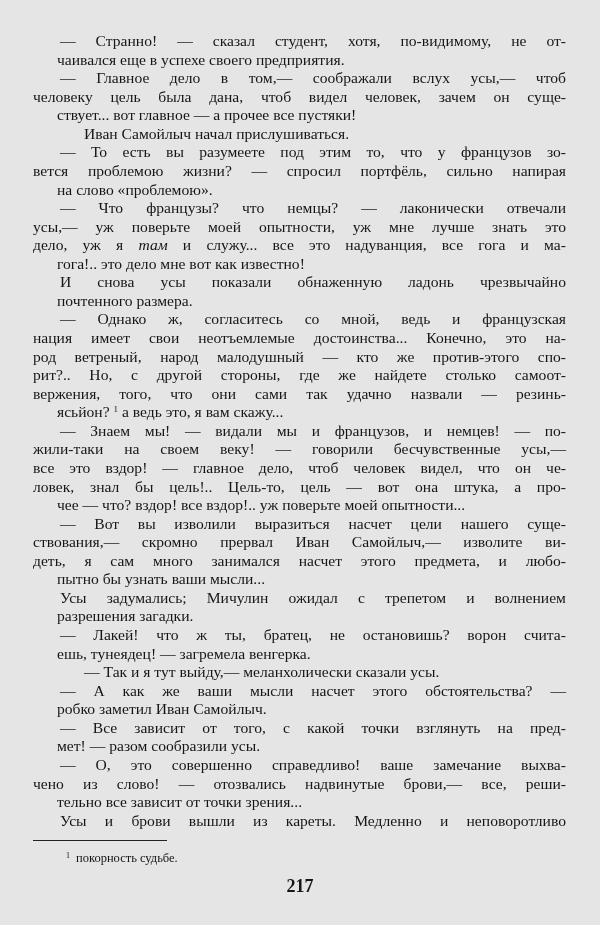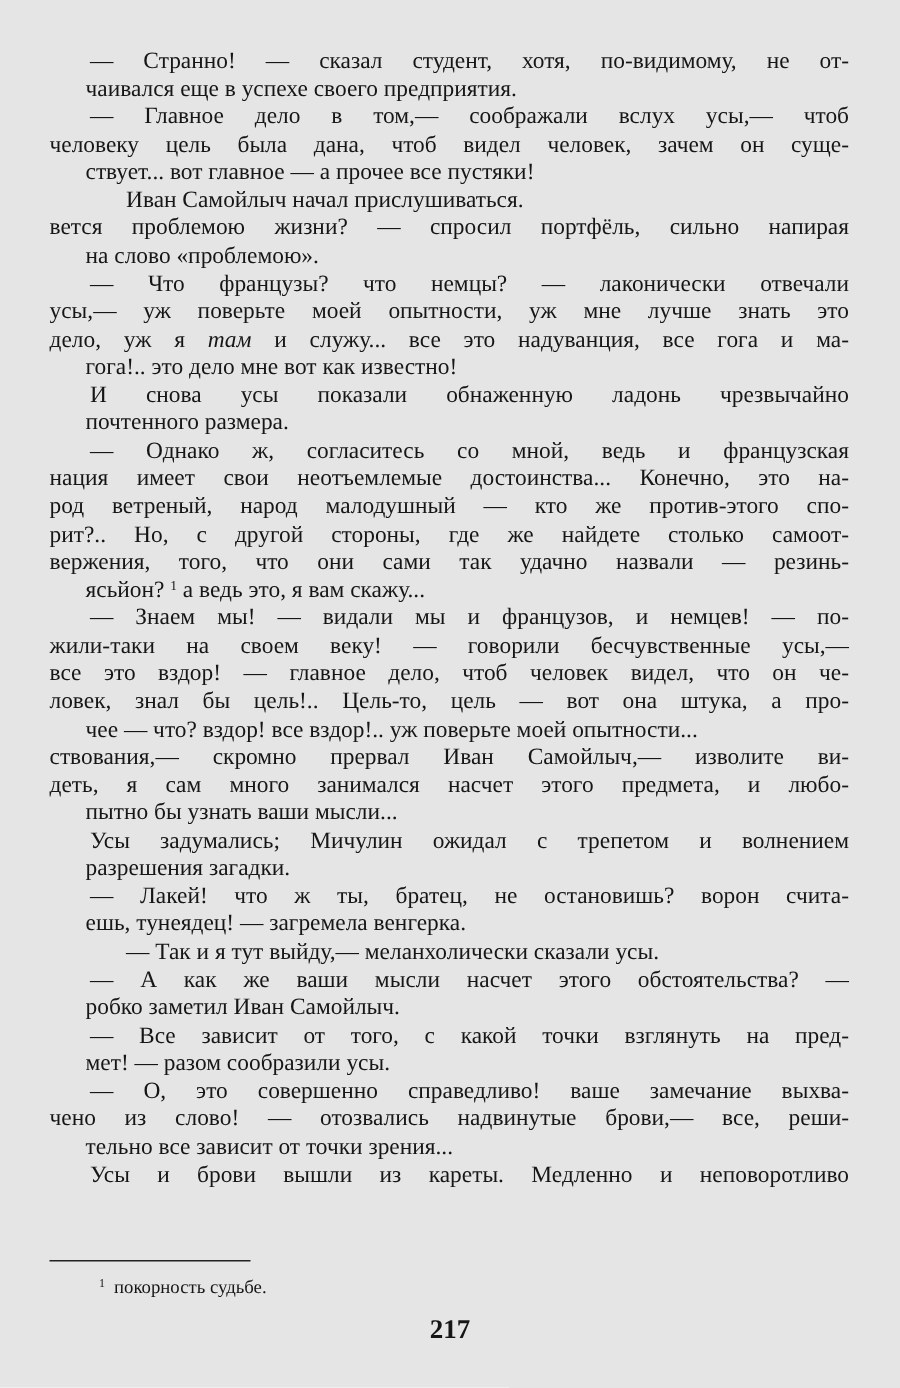--- a/index.html
+++ b/index.html
@@ -39,39 +39,41 @@
 <body>
 
 <div class="page">
   <div class="body-text" id="body-text">
       <div class="line indent">— Странно! — сказал студент, хотя, по-видимому, не от-</div>
       <div class="line last">чаивался еще в успехе своего предприятия.</div>
       <div class="line indent">— Главное дело в том,— соображали вслух усы,— чтоб</div>
       <div class="line">человеку цель была дана, чтоб видел человек, зачем он суще-</div>
       <div class="line last">ствует... вот главное — а прочее все пустяки!</div>
       <div class="line indent last">Иван Самойлыч начал прислушиваться.</div>
+      <div class="line indent">— То есть вы разумеете под этим то, что у французов зо-</div>
       <div class="line">вется проблемою жизни? — спросил портфёль, сильно напирая</div>
       <div class="line last">на слово «проблемою».</div>
       <div class="line indent">— Что французы? что немцы? — лаконически отвечали</div>
       <div class="line">усы,— уж поверьте моей опытности, уж мне лучше знать это</div>
       <div class="line"><span>дело, уж я </span><i>там</i><span> и служу... все это надуванция, все гога и ма-</span></div>
       <div class="line last">гога!.. это дело мне вот как известно!</div>
       <div class="line indent">И снова усы показали обнаженную ладонь чрезвычайно</div>
       <div class="line last">почтенного размера.</div>
       <div class="line indent">— Однако ж, согласитесь со мной, ведь и французская</div>
       <div class="line">нация имеет свои неотъемлемые достоинства... Конечно, это на-</div>
       <div class="line">род ветреный, народ малодушный — кто же против-этого спо-</div>
       <div class="line">рит?.. Но, с другой стороны, где же найдете столько самоот-</div>
       <div class="line">вержения, того, что они сами так удачно назвали — резинь-</div>
       <div class="line last"><span>ясьйон? </span><sup class="fn">1</sup><span> а ведь это, я вам скажу...</span></div>
       <div class="line indent">— Знаем мы! — видали мы и французов, и немцев! — по-</div>
       <div class="line">жили-таки на своем веку! — говорили бесчувственные усы,—</div>
       <div class="line">все это вздор! — главное дело, чтоб человек видел, что он че-</div>
       <div class="line">ловек, знал бы цель!.. Цель-то, цель — вот она штука, а про-</div>
       <div class="line last">чее — что? вздор! все вздор!.. уж поверьте моей опытности...</div>
+      <div class="line indent">— Вот вы изволили выразиться насчет цели нашего суще-</div>
       <div class="line">ствования,— скромно прервал Иван Самойлыч,— изволите ви-</div>
       <div class="line">деть, я сам много занимался насчет этого предмета, и любо-</div>
       <div class="line last">пытно бы узнать ваши мысли...</div>
       <div class="line indent">Усы задумались; Мичулин ожидал с трепетом и волнением</div>
       <div class="line last">разрешения загадки.</div>
       <div class="line indent">— Лакей! что ж ты, братец, не остановишь? ворон счита-</div>
       <div class="line last">ешь, тунеядец! — загремела венгерка.</div>
       <div class="line indent last">— Так и я тут выйду,— меланхолически сказали усы.</div>
       <div class="line indent">— А как же ваши мысли насчет этого обстоятельства? —</div>
       <div class="line last">робко заметил Иван Самойлыч.</div>

